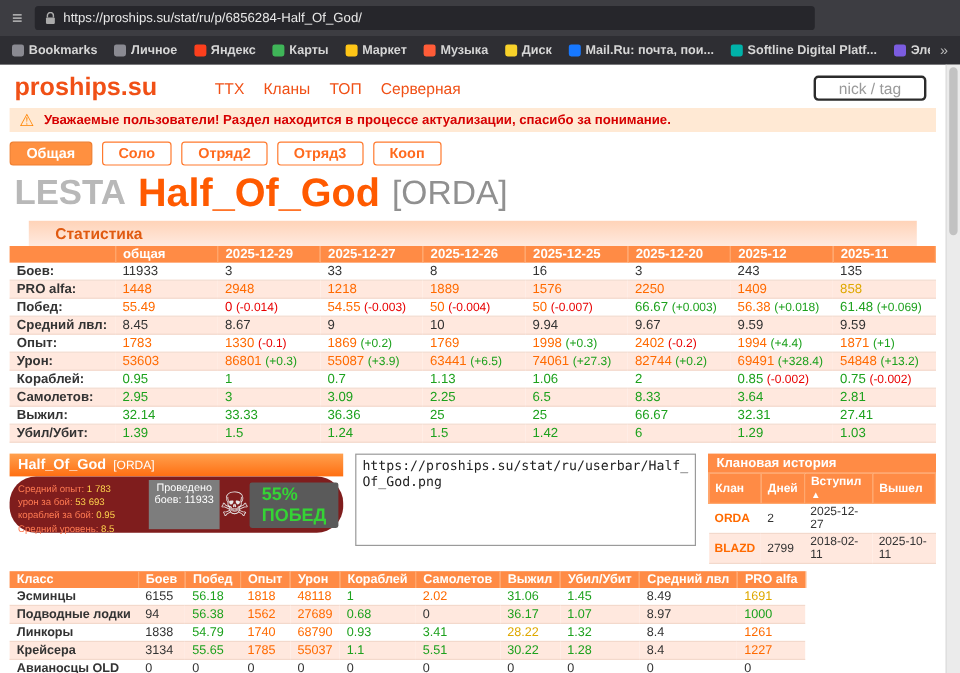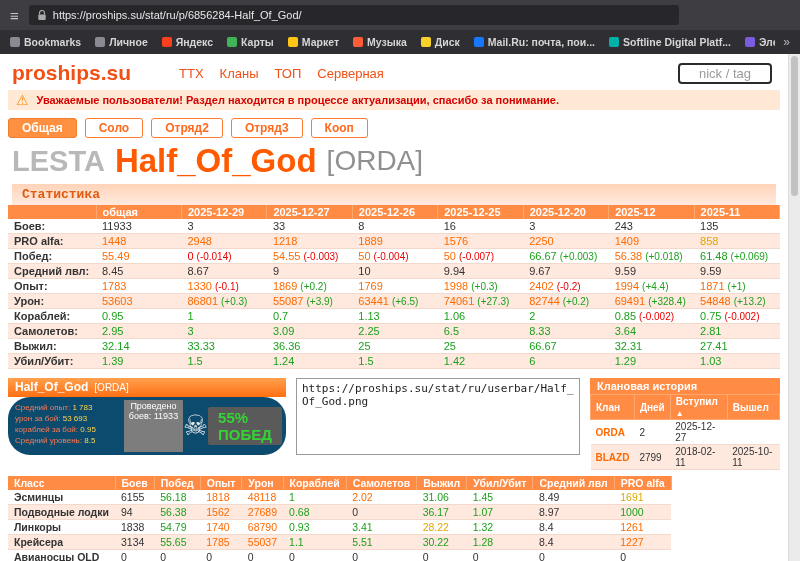--- a/index.html
+++ b/index.html
@@ -38,42 +38,42 @@
   .tabs { display:flex; gap:8px; margin:8px 8px 4px; }
   .tab { font-size:12px; font-weight:bold; padding:2px 13px; border-radius:3px; border:1px solid #ff7a2e;
     color:#ff6a1e; background:#fff; font-family:inherit; cursor:default; }
   .tab.active { background:#ff9040; color:#fff; border-color:#ef7f30; }
 
   .title-row { display:flex; align-items:center; gap:10px; padding:0 12px 4px; }
   .title-lesta { font-size:29px; font-weight:bold; color:#b8b8b8; }
   .title-name  { font-size:33px; font-weight:bold; color:#ff5a00; }
   .title-clan  { font-size:28px; color:#909090; }
 
-  .section-bar { margin:0 12px; background:linear-gradient(#ffd3b8,#ffeadf); color:#e05a10;
-    font-weight:bold; font-size:13px; padding:3px 10px;font-family:Liberation Mono, monospace; }
+  .section-bar { margin:0 24px; background:linear-gradient(#ffd3b8,#ffeadf); color:#e05a10;
+    font-weight:bold; font-size:13px; padding:3px 22px; }
 
   table { border-collapse:collapse; }
   tr.r0 { background:#fff; }
   tr.r1 { background:#ffe8de; }
   .c-dark{color:#333}.c-orange{color:#ff6a00}.c-green{color:#1da11d}.c-red{color:#e80000}.c-gold{color:#dfa800}
   .dl { margin-left:3px; font-size:10px; }
 
   #stats-table { margin:0 8px; width:calc(100% - 16px); font-size:11px; table-layout:fixed; }
   #stats-table th, #stats-table td { padding:1px 6px; text-align:left; }
   #stats-table thead th { background:#ff8b45; color:#fff; font-weight:bold; border-right:1px solid #ffa86e; }
   #stats-table thead th.lbl { width:88px; }
   #stats-table tbody th { font-weight:bold; color:#333; }
   #stats-table tbody th, #stats-table td { border-bottom:1px solid #f3d9cc; }
 
   .mid-row { display:flex; gap:10px; margin:9px 8px 6px; align-items:flex-start; }
   .ub-card { width:278px; flex:none; }
   .ub-head { height:19px; background:linear-gradient(#ffa04e,#ff6f12); color:#fff; display:flex; align-items:baseline; gap:6px; padding:0 7px; }
   .ub-name { font-weight:bold; font-size:12px; line-height:19px; }
   .ub-clan { font-size:10px; }
-  .ub-body { height:58px; background:#0c4a6e; display:flex; padding:3px 4px;border-radius:22px; }
+  .ub-body { height:47px; background:#7f1d1d; display:flex; padding:3px 4px;border-radius:22px; }
   .ub-stats { width:112px; font-size:8px; line-height:11px; padding:2px 2px 0 3px; }
   .ub-lbl { color:#ff7a52; }
   .ub-val { color:#ffd44d; }
   .ub-right { flex:1; display:flex; flex-direction:row; }
   .ub-battles { background:#7d7d7d; color:#fff; font-size:9px; text-align:center; padding:1px 0; }
   .ub-bottom { flex:1; display:flex; align-items:center; justify-content:space-around; }
   .skull-icon { color:#e8e8e8; font-size:28px; line-height:1; }
   .ub-banner { color:#35d435; font-weight:bold; font-size:15px; background:#5a5a5a; padding:2px 10px; border-radius:2px; }
 
   .ub-url { width:284px; height:77px; border:1px solid #9a9a9a; font-family:"DejaVu Sans Mono", monospace;

